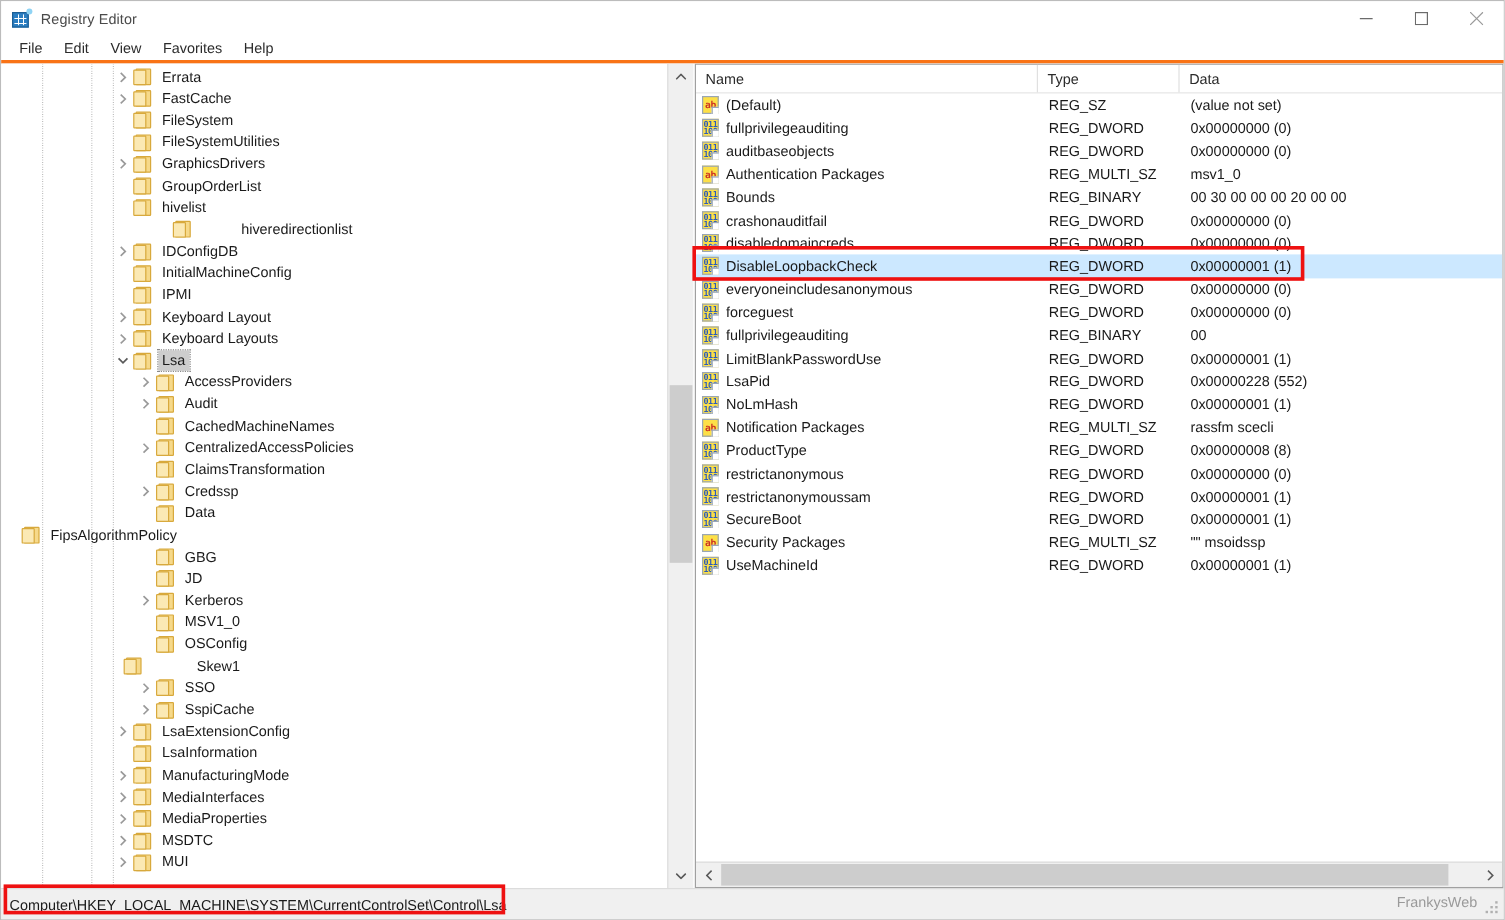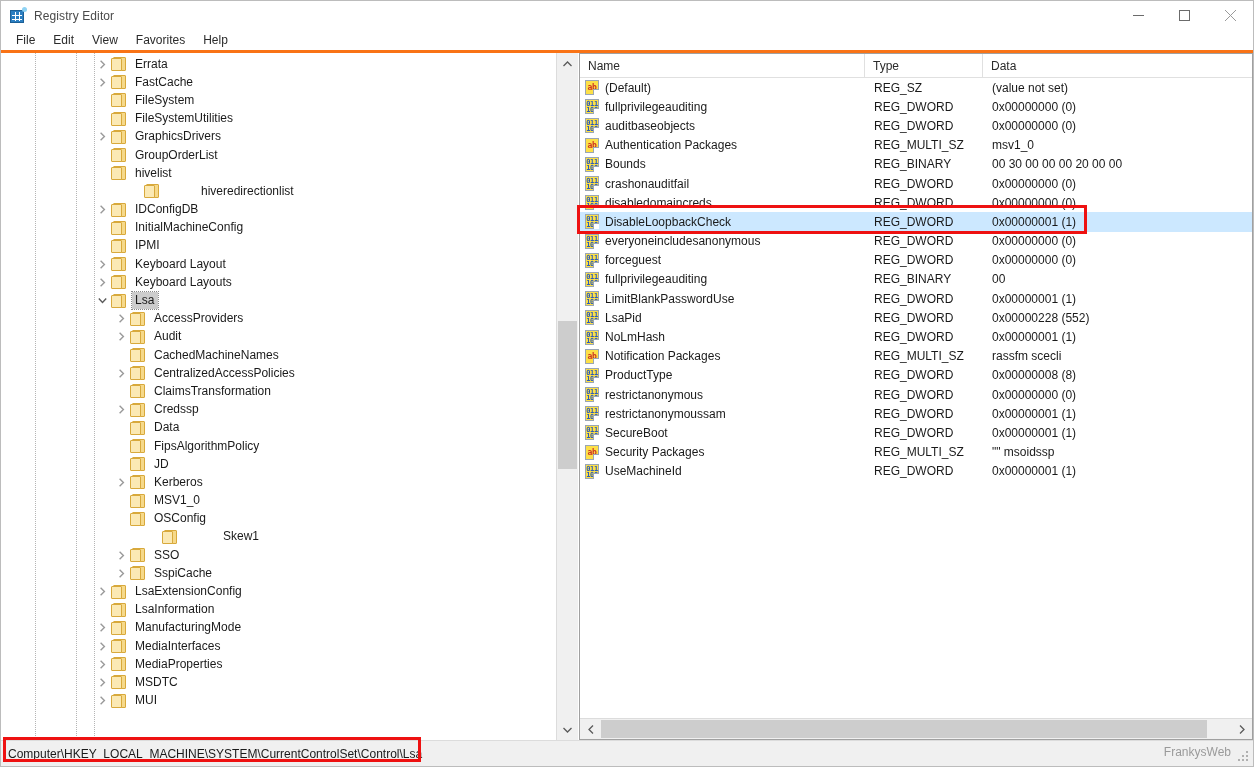--- a/index.html
+++ b/index.html
@@ -560,34 +560,42 @@
               <div class="tree-label">Credssp</div>
             </div>
             <div class="tree-row" style="padding-left: 112px;">
               <div class="twisty"></div>
               <div class="folder">
                 <div class="back"></div>
                 <div class="front"></div>
               </div>
               <div class="tree-label">Data</div>
             </div>
-            <div class="tree-row" style="padding-left: 112px;">
+            <div class="tree-row" style="">
               <div class="twisty"></div>
               <div class="folder">
                 <div class="back"></div>
                 <div class="front"></div>
               </div>
               <div class="tree-label">FipsAlgorithmPolicy</div>
             </div>
             <div class="tree-row" style="padding-left: 112px;">
               <div class="twisty"></div>
               <div class="folder">
                 <div class="back"></div>
                 <div class="front"></div>
               </div>
+              <div class="tree-label">GBG</div>
+            </div>
+            <div class="tree-row" style="padding-left: 112px;">
+              <div class="twisty"></div>
+              <div class="folder">
+                <div class="back"></div>
+                <div class="front"></div>
+              </div>
               <div class="tree-label">JD</div>
             </div>
             <div class="tree-row" style="padding-left: 112px;">
               <div class="twisty">
                 <svg width="9" height="9" viewBox="0 0 9 9">
                   <polyline points="2.6,0.8 6.4,4.5 2.6,8.2" fill="none" stroke="#9a9a9a" stroke-width="1.4"></polyline>
                 </svg>
               </div>
               <div class="folder">
                 <div class="back"></div>
@@ -604,21 +612,21 @@
               <div class="tree-label">MSV1_0</div>
             </div>
             <div class="tree-row" style="padding-left: 112px;">
               <div class="twisty"></div>
               <div class="folder">
                 <div class="back"></div>
                 <div class="front"></div>
               </div>
               <div class="tree-label">OSConfig</div>
             </div>
-            <div class="tree-row" style="padding-left: 107px; gap: 37px;">
+            <div class="tree-row" style="padding-left: 48px; gap: 37px;">
               <div class="twisty"></div>
               <div class="folder">
                 <div class="back"></div>
                 <div class="front"></div>
               </div>
               <div class="tree-label">Skew1</div>
             </div>
             <div class="tree-row" style="padding-left: 112px;">
               <div class="twisty">
                 <svg width="9" height="9" viewBox="0 0 9 9">

